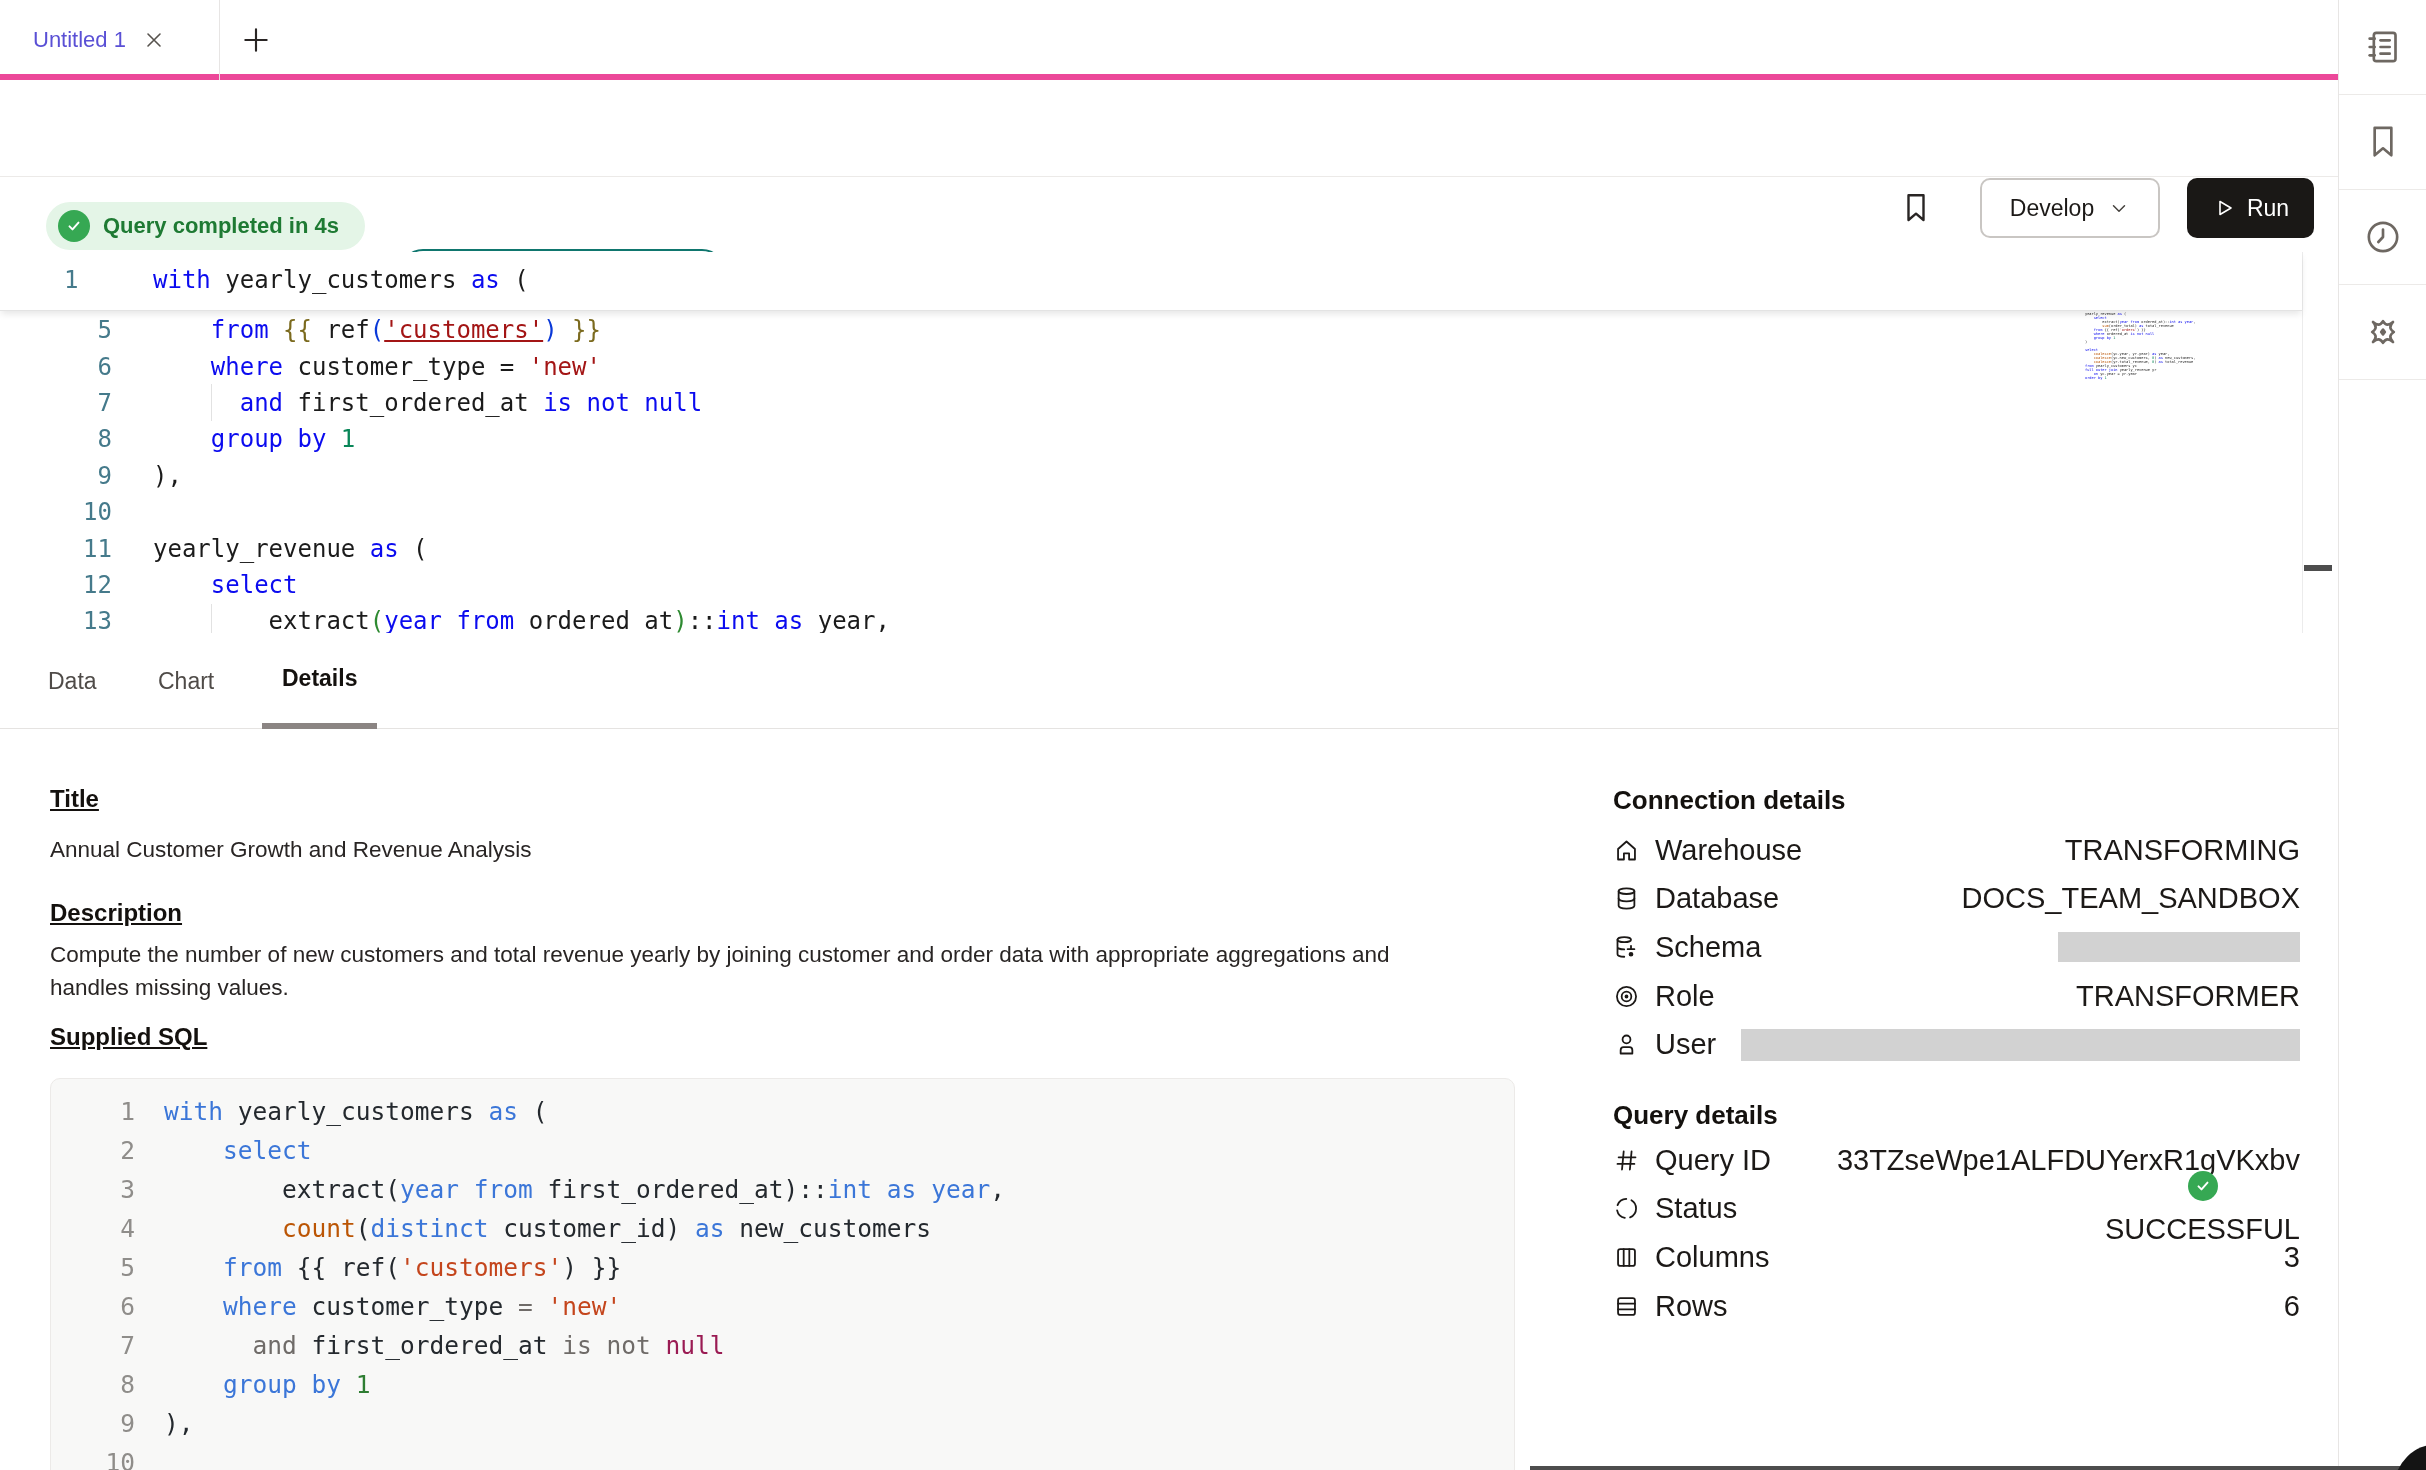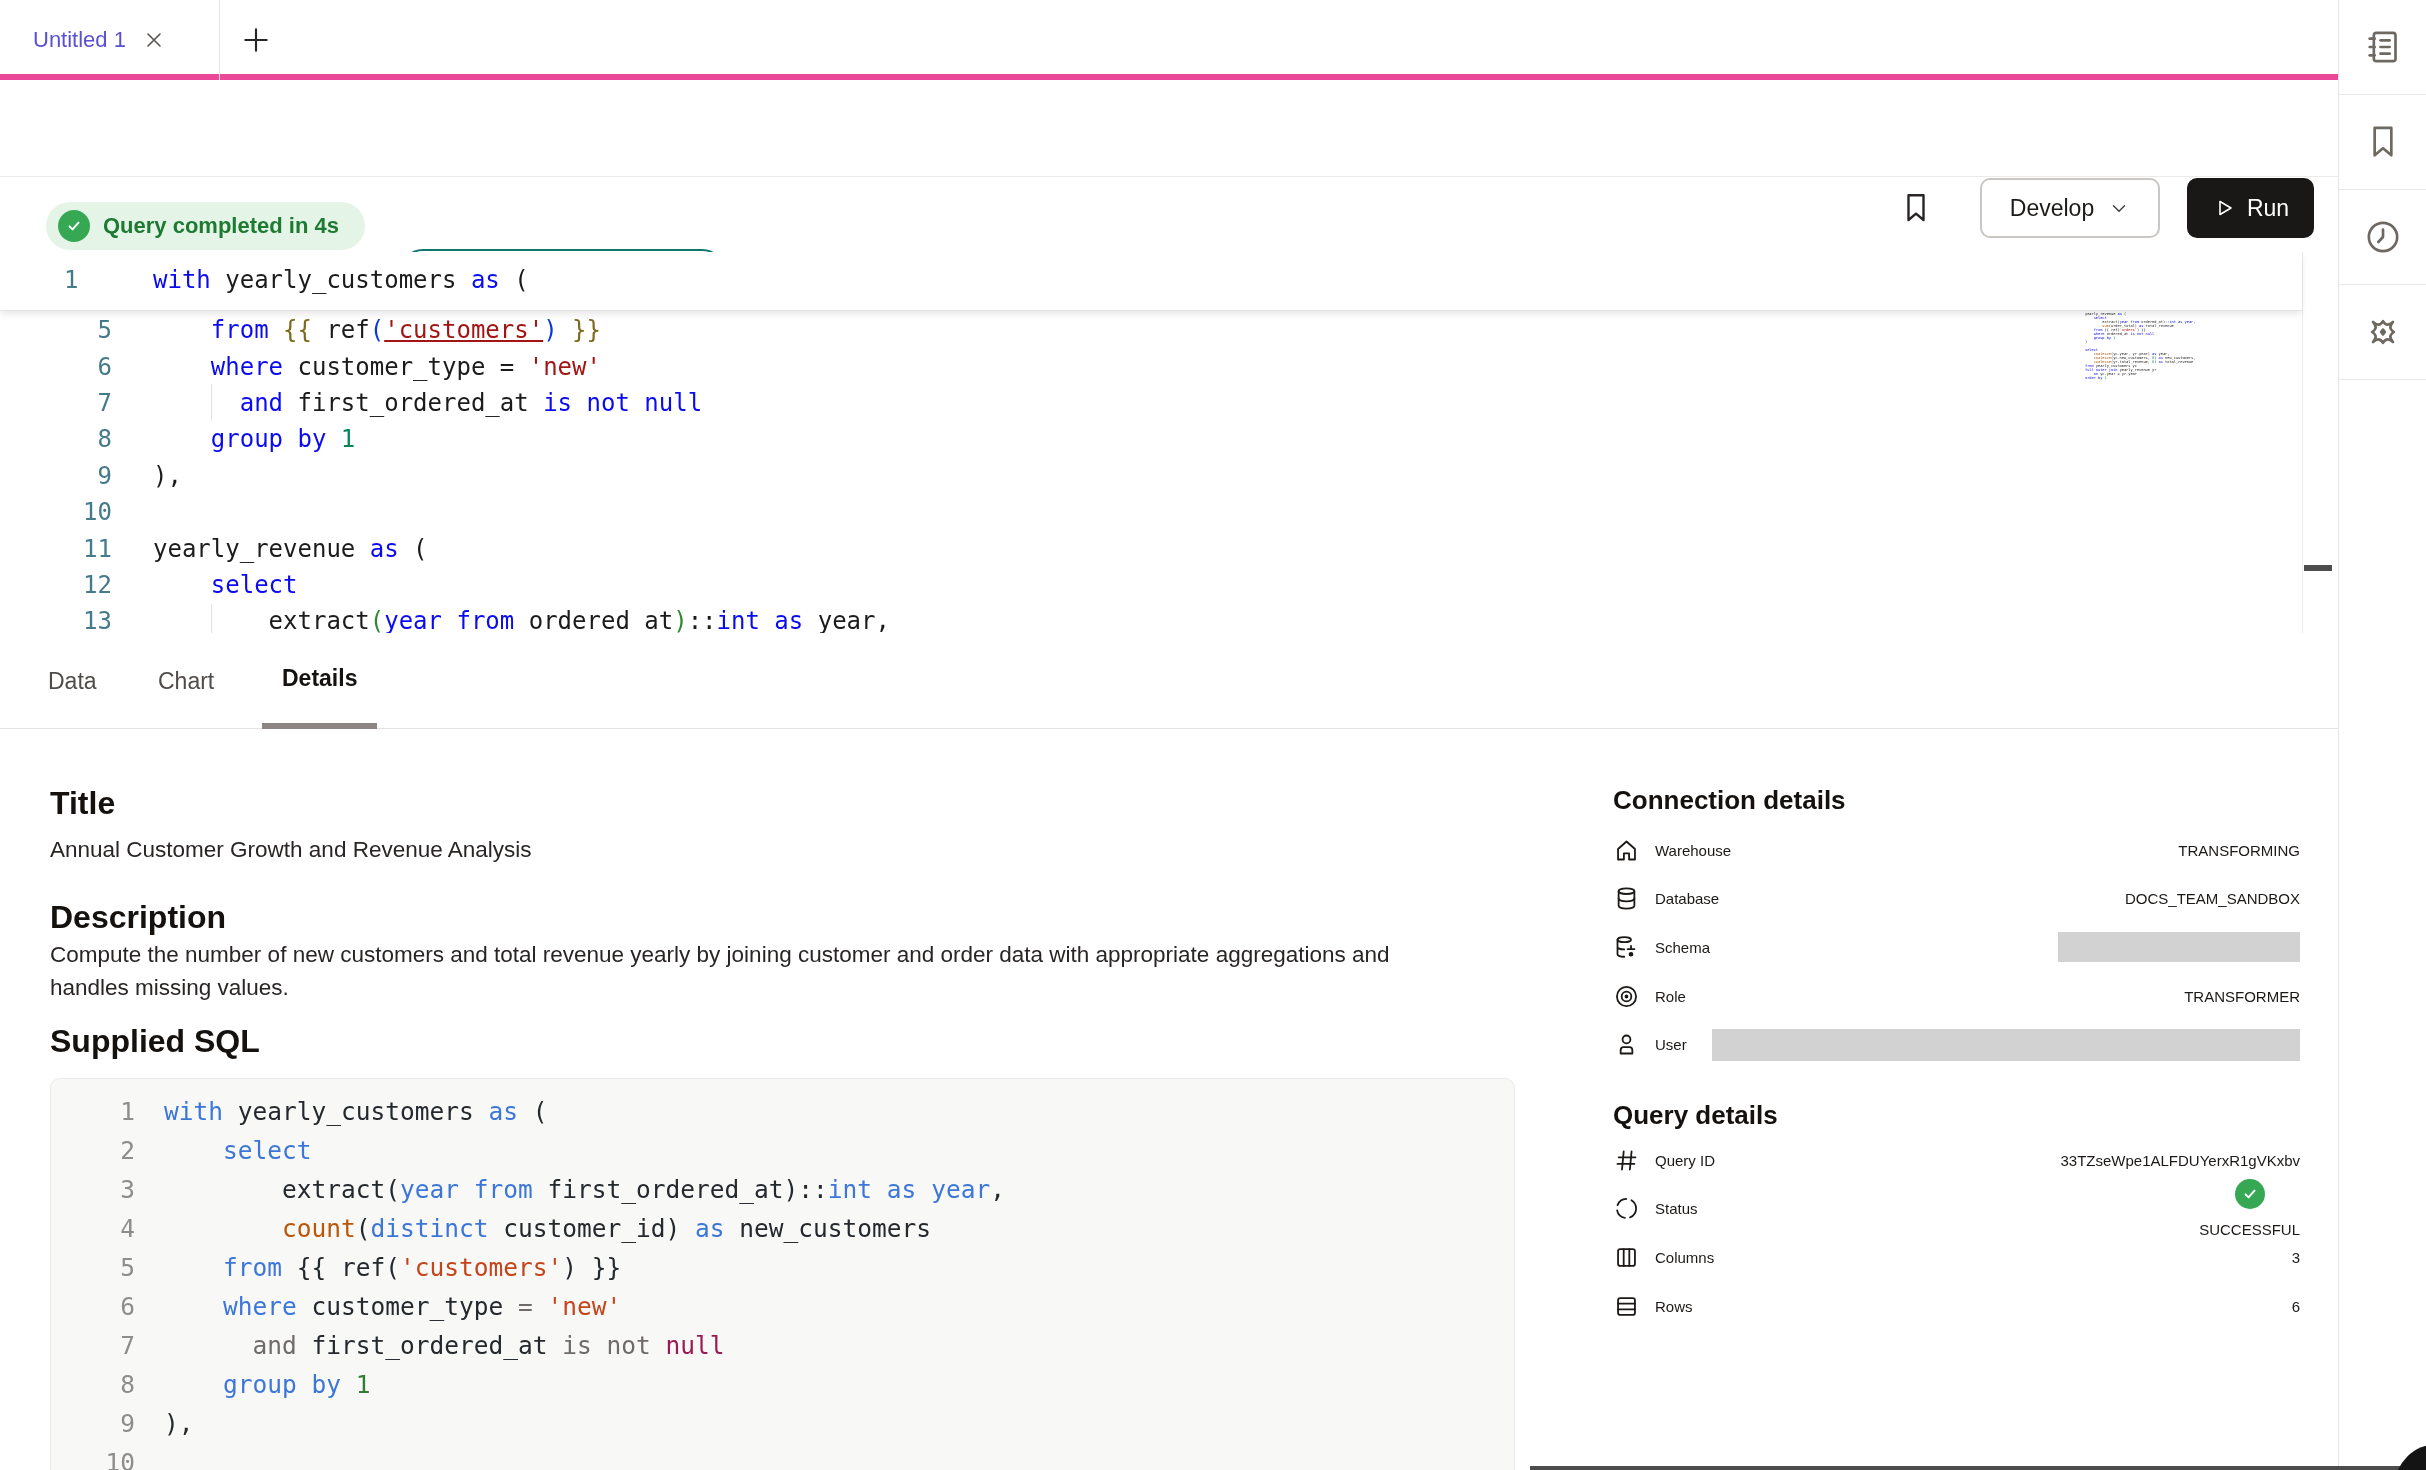--- a/index.html
+++ b/index.html
@@ -69,35 +69,35 @@
   .ed .t-g,.mm .t-g { color:#098658; }
   .mm .t-o { color:#bb5504; }
 
   
   #rtabs { position:absolute; top:633px; left:0; width:2338px; height:96px; border-bottom:1px solid #e5e3e1; background:#fff; }
   .rtab { position:absolute; top:0; height:96px; display:flex; align-items:center; padding:0 20px;
           font-size:23px; color:#4f4b48; cursor:pointer; }
   .rtab.active { color:#14110e; font-weight:700; border-bottom:6px solid #8b8583; }
 
   
-  .h-sec { position:absolute; left:50px; font-size:32px; font-weight:700; color:#14110e; }
+  .h-sec { position:absolute; left:50px; font-size:24px; font-weight:700; color:#14110e;text-decoration:underline; }
   .txt { position:absolute; left:50px; font-size:22.5px; color:#292524; }
   #sql-block { position:absolute; left:50px; top:1078px; width:1465px; height:412px; background:#f8f8f7;
                border:1px solid #eceae8; border-radius:10px; padding-top:13px; overflow:hidden;
                font-family:"DejaVu Sans Mono", monospace; font-size:24.5px; }
   .sqlrow { height:39px; display:flex; align-items:center; }
   .sqlrow .num { width:84px; text-align:right; color:#8f8d8a; flex:0 0 auto; }
   .sqlrow .code { padding-left:29px; white-space:pre; }
   .sq .t-k { color:#3b76d8; } .sq .t-d { color:#24292e; } .sq .t-o { color:#bb5504; }
   .sq .t-s { color:#c4451c; } .sq .t-n { color:#9a1b53; } .sq .t-x { color:#6f6b68; } .sq .t-g { color:#2e7d32; }
 
   
   .h-panel { position:absolute; left:1613px; font-size:26px; font-weight:700; color:#14110e; }
   .kv-list { position:absolute; left:1613px; width:687px; }
-  .kvrow { height:48.6px; display:flex; align-items:center; gap:15px; font-size:15px; color:#1c1917; }
+  .kvrow { height:48.6px; display:flex; align-items:center; gap:15px; font-size:29px; color:#1c1917; }
   .kvrow .icn { width:27px; height:27px; color:#1c1917; flex:0 0 auto; }
   .kvrow .val { margin-left:auto; text-align:right; color:#1c1917; }
   .redact-sm { margin-left:auto; width:242px; height:30px; background:#d2d2d2; }
   .redact-lg { flex:1; height:32px; background:#d2d2d2; margin-left:10px; }
   .status-val { margin-left:auto; display:flex; align-items:center; gap:12px;flex-direction:column; }
   .status-val .chk-circle { width:30px; height:30px; }
 
   
   #rail { position:absolute; top:0; left:2338px; width:88px; height:1470px; border-left:1px solid #e7e5e4; background:#fff; }
   .rail-cell { width:88px; height:95px; border-bottom:1px solid #eceae8; display:flex; align-items:center; justify-content:center; cursor:pointer; }

